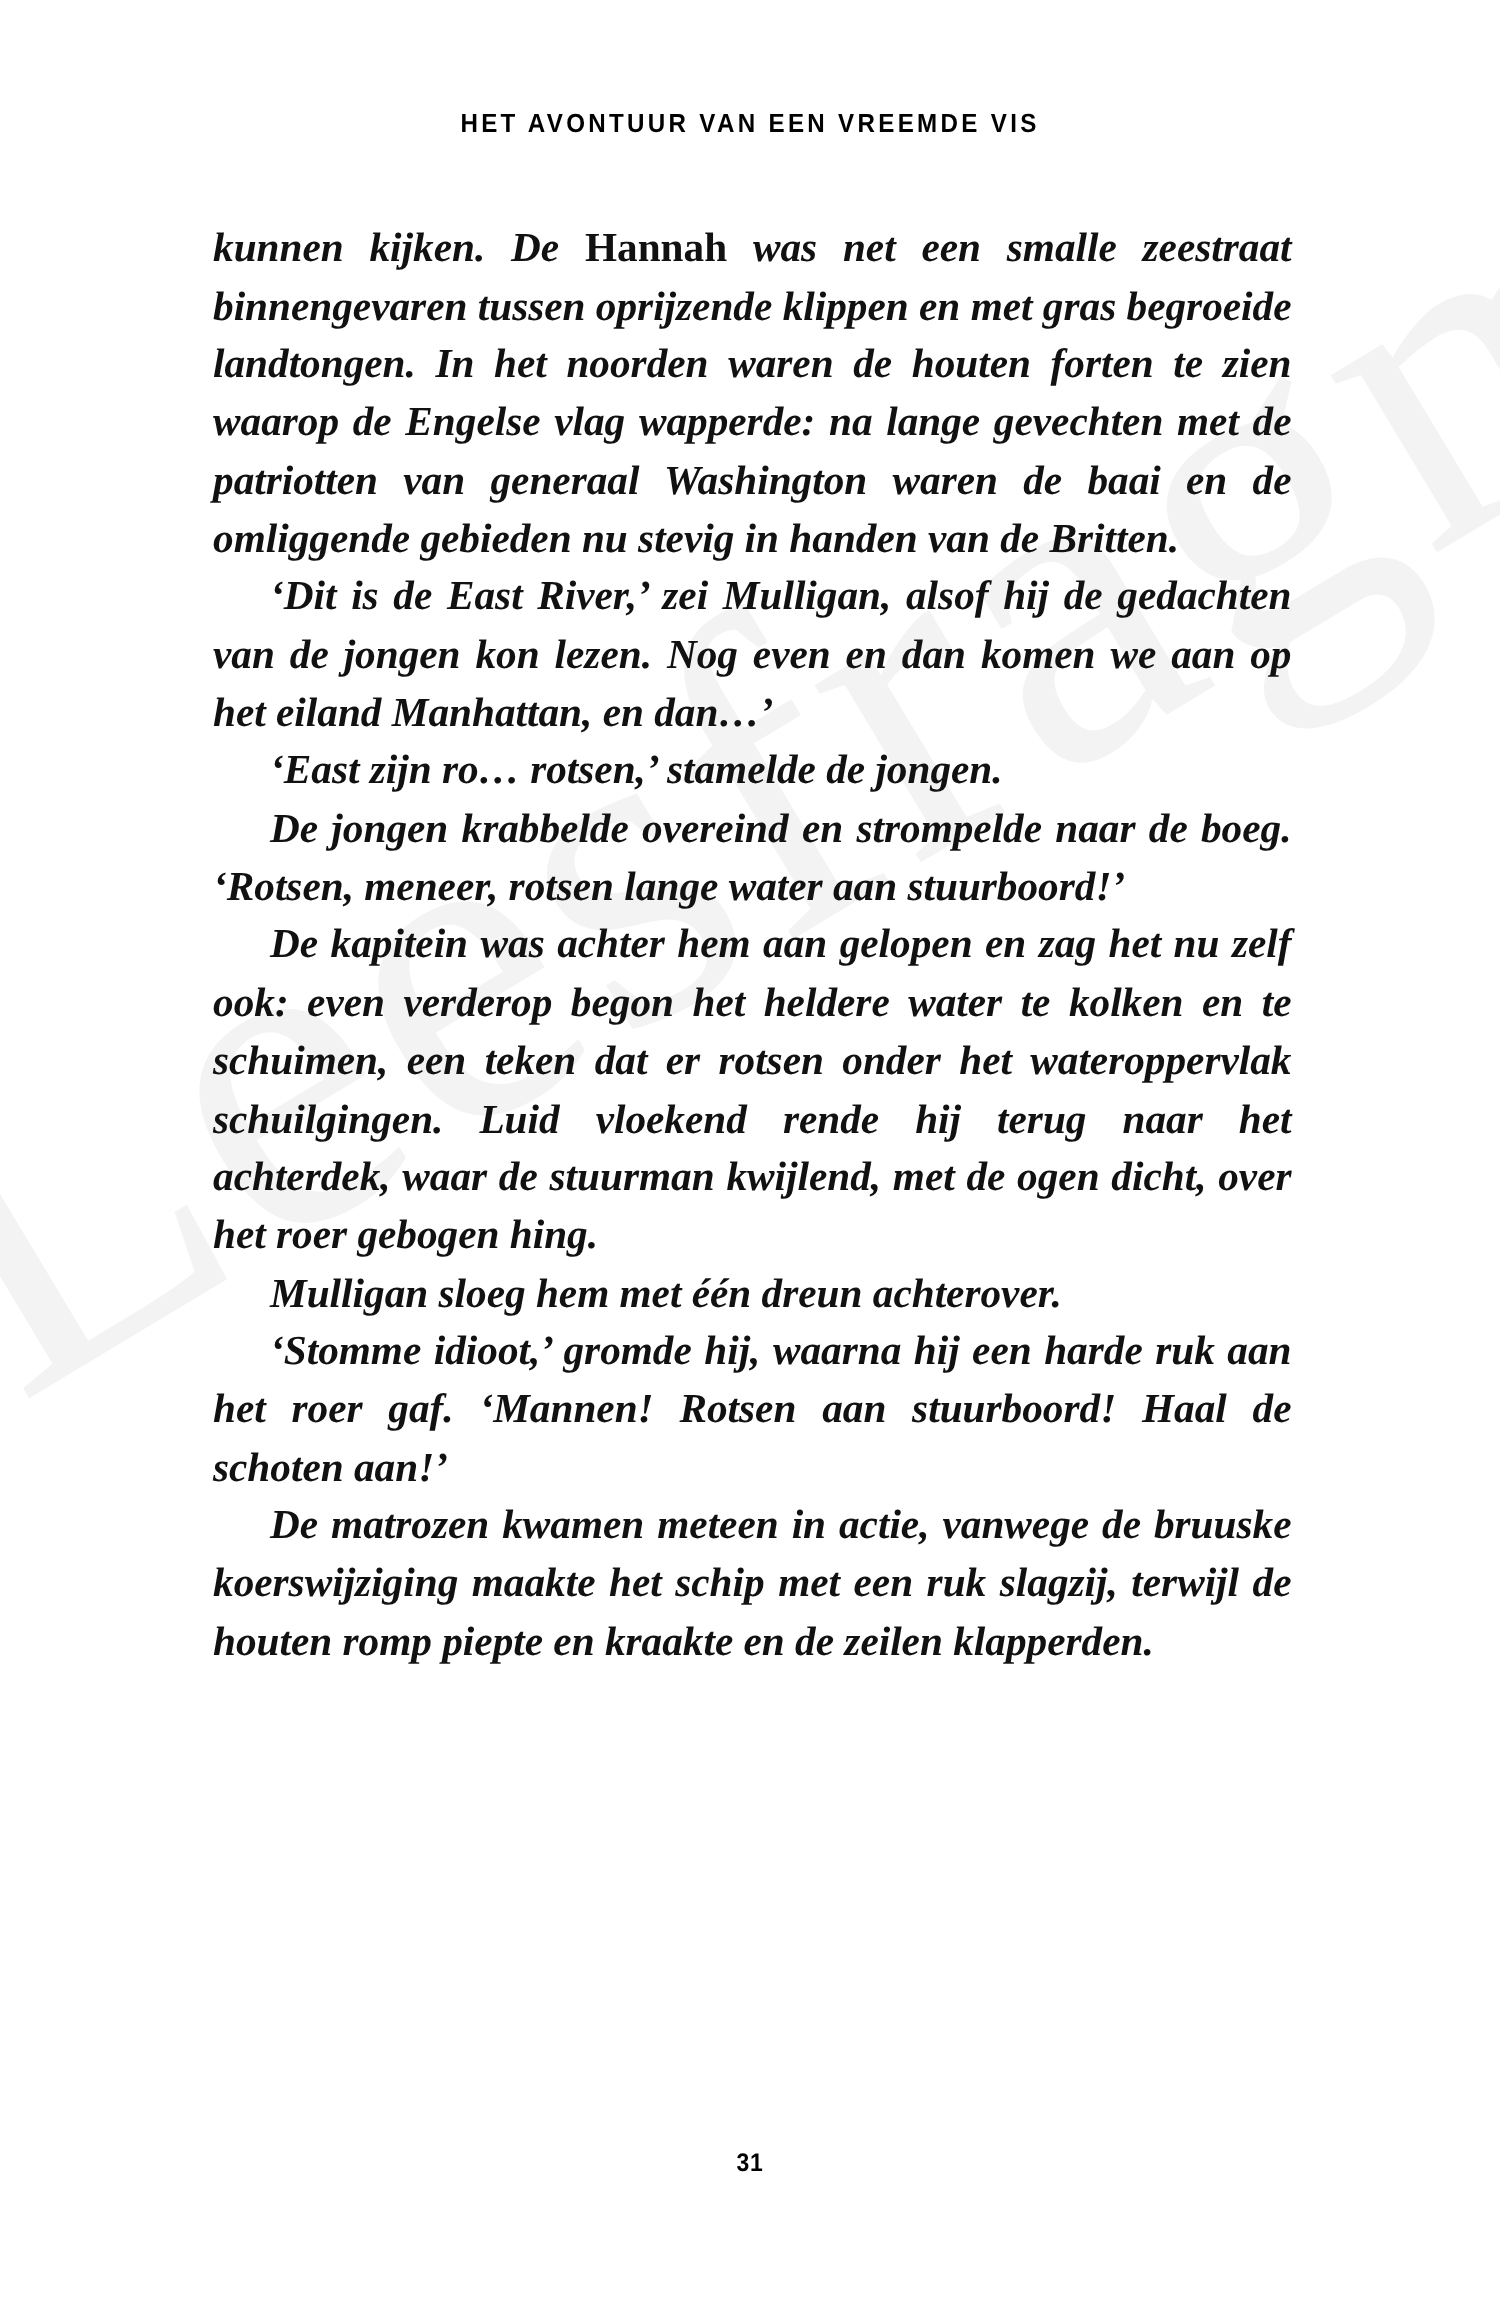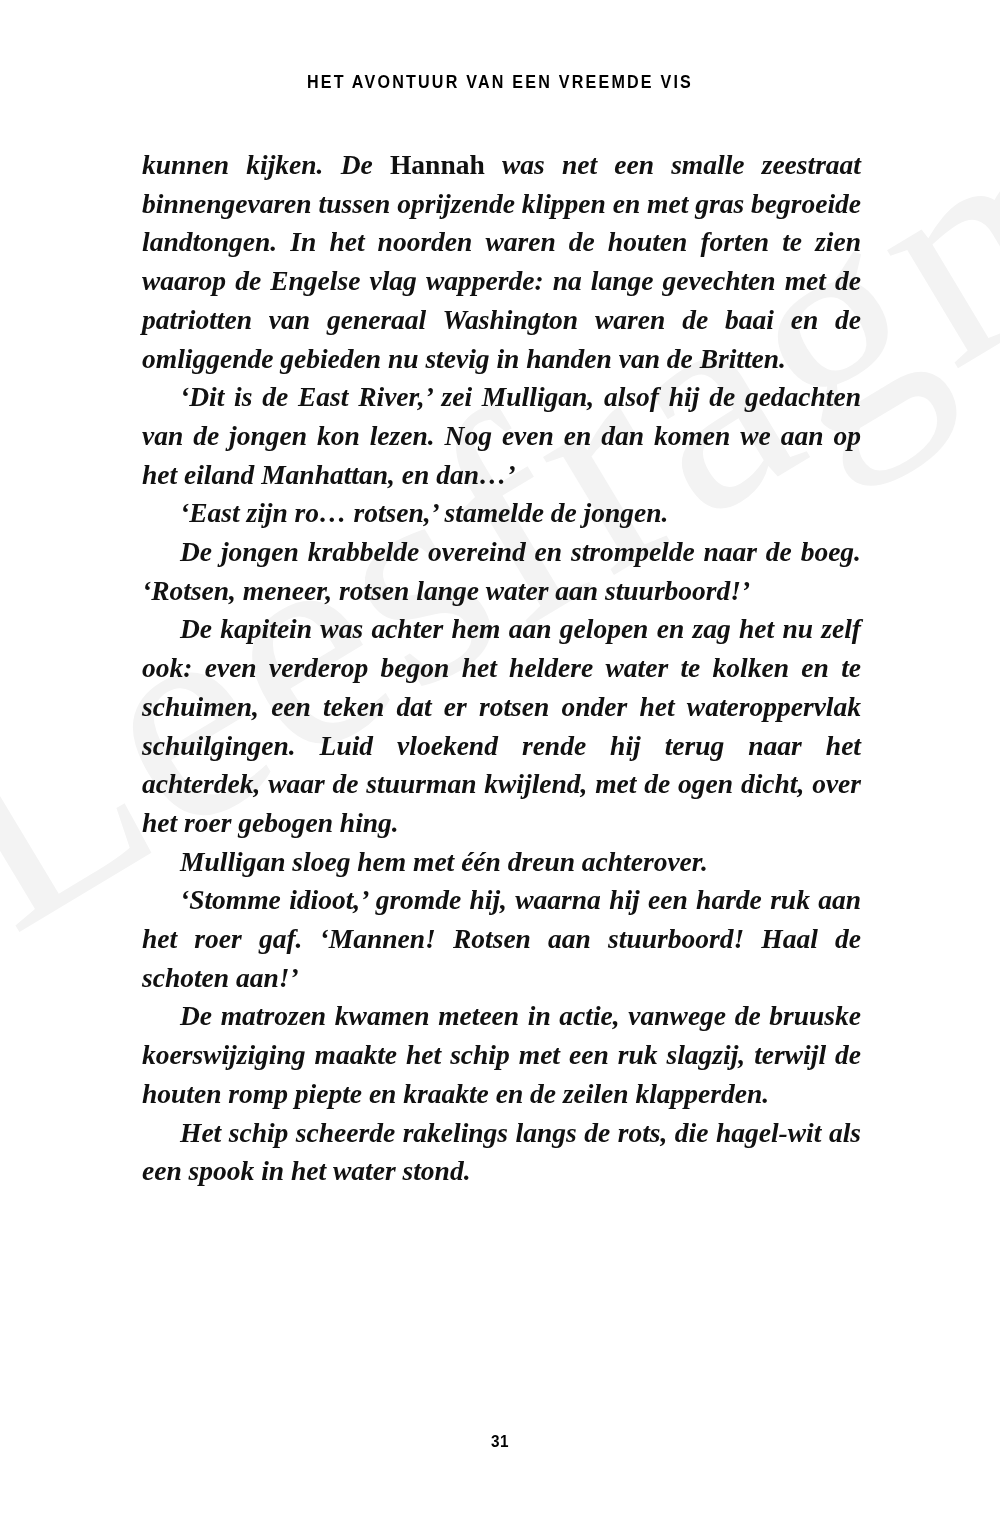--- a/index.html
+++ b/index.html
@@ -120,19 +120,18 @@
 
     <div id="textblock">
         <p class="para noindent"><span>kunnen kijken. De </span><span class="roman">Hannah</span><span> was net een smalle zeestraat binnengevaren tussen oprijzende klippen en met gras begroeide landtongen. In het noorden waren de houten forten te zien waarop de Engelse vlag wapperde: na lange gevechten met de patriotten van generaal Washington waren de baai en de omliggende gebieden nu stevig in handen van de Britten.</span></p>
         <p class="para indent"><span>‘Dit is de East River,’ zei Mulligan, alsof hij de gedachten van de jongen kon lezen. Nog even en dan komen we aan op het eiland Manhattan, en dan…’</span></p>
         <p class="para indent"><span>‘East zijn ro… rotsen,’ stamelde de jongen.</span></p>
         <p class="para indent"><span>De jongen krabbelde overeind en strompelde naar de boeg. ‘Rotsen, meneer, rotsen lange water aan stuurboord!’</span></p>
         <p class="para indent"><span>De kapitein was achter hem aan gelopen en zag het nu zelf ook: even verderop begon het heldere water te kolken en te schuimen, een teken dat er rotsen onder het wateroppervlak schuilgingen. Luid vloekend rende hij terug naar het achterdek, waar de stuurman kwijlend, met de ogen dicht, over het roer gebogen hing.</span></p>
         <p class="para indent"><span>Mulligan sloeg hem met één dreun achterover.</span></p>
         <p class="para indent"><span>‘Stomme idioot,’ gromde hij, waarna hij een harde ruk aan het roer gaf. ‘Mannen! Rotsen aan stuurboord! Haal de schoten aan!’</span></p>
         <p class="para indent"><span>De matrozen kwamen meteen in actie, vanwege de bruuske koerswijziging maakte het schip met een ruk slagzij, terwijl de houten romp piepte en kraakte en de zeilen klapperden.</span></p>
-        <p class="para indent"><span>Het schip scheerde rakelings langs de rots, die hagel-wit als een spook in het water stond.</span></p>
       </div>
 
     <div id="folio">31</div>
 
   </div>
 </div>
 
 </body></html>

